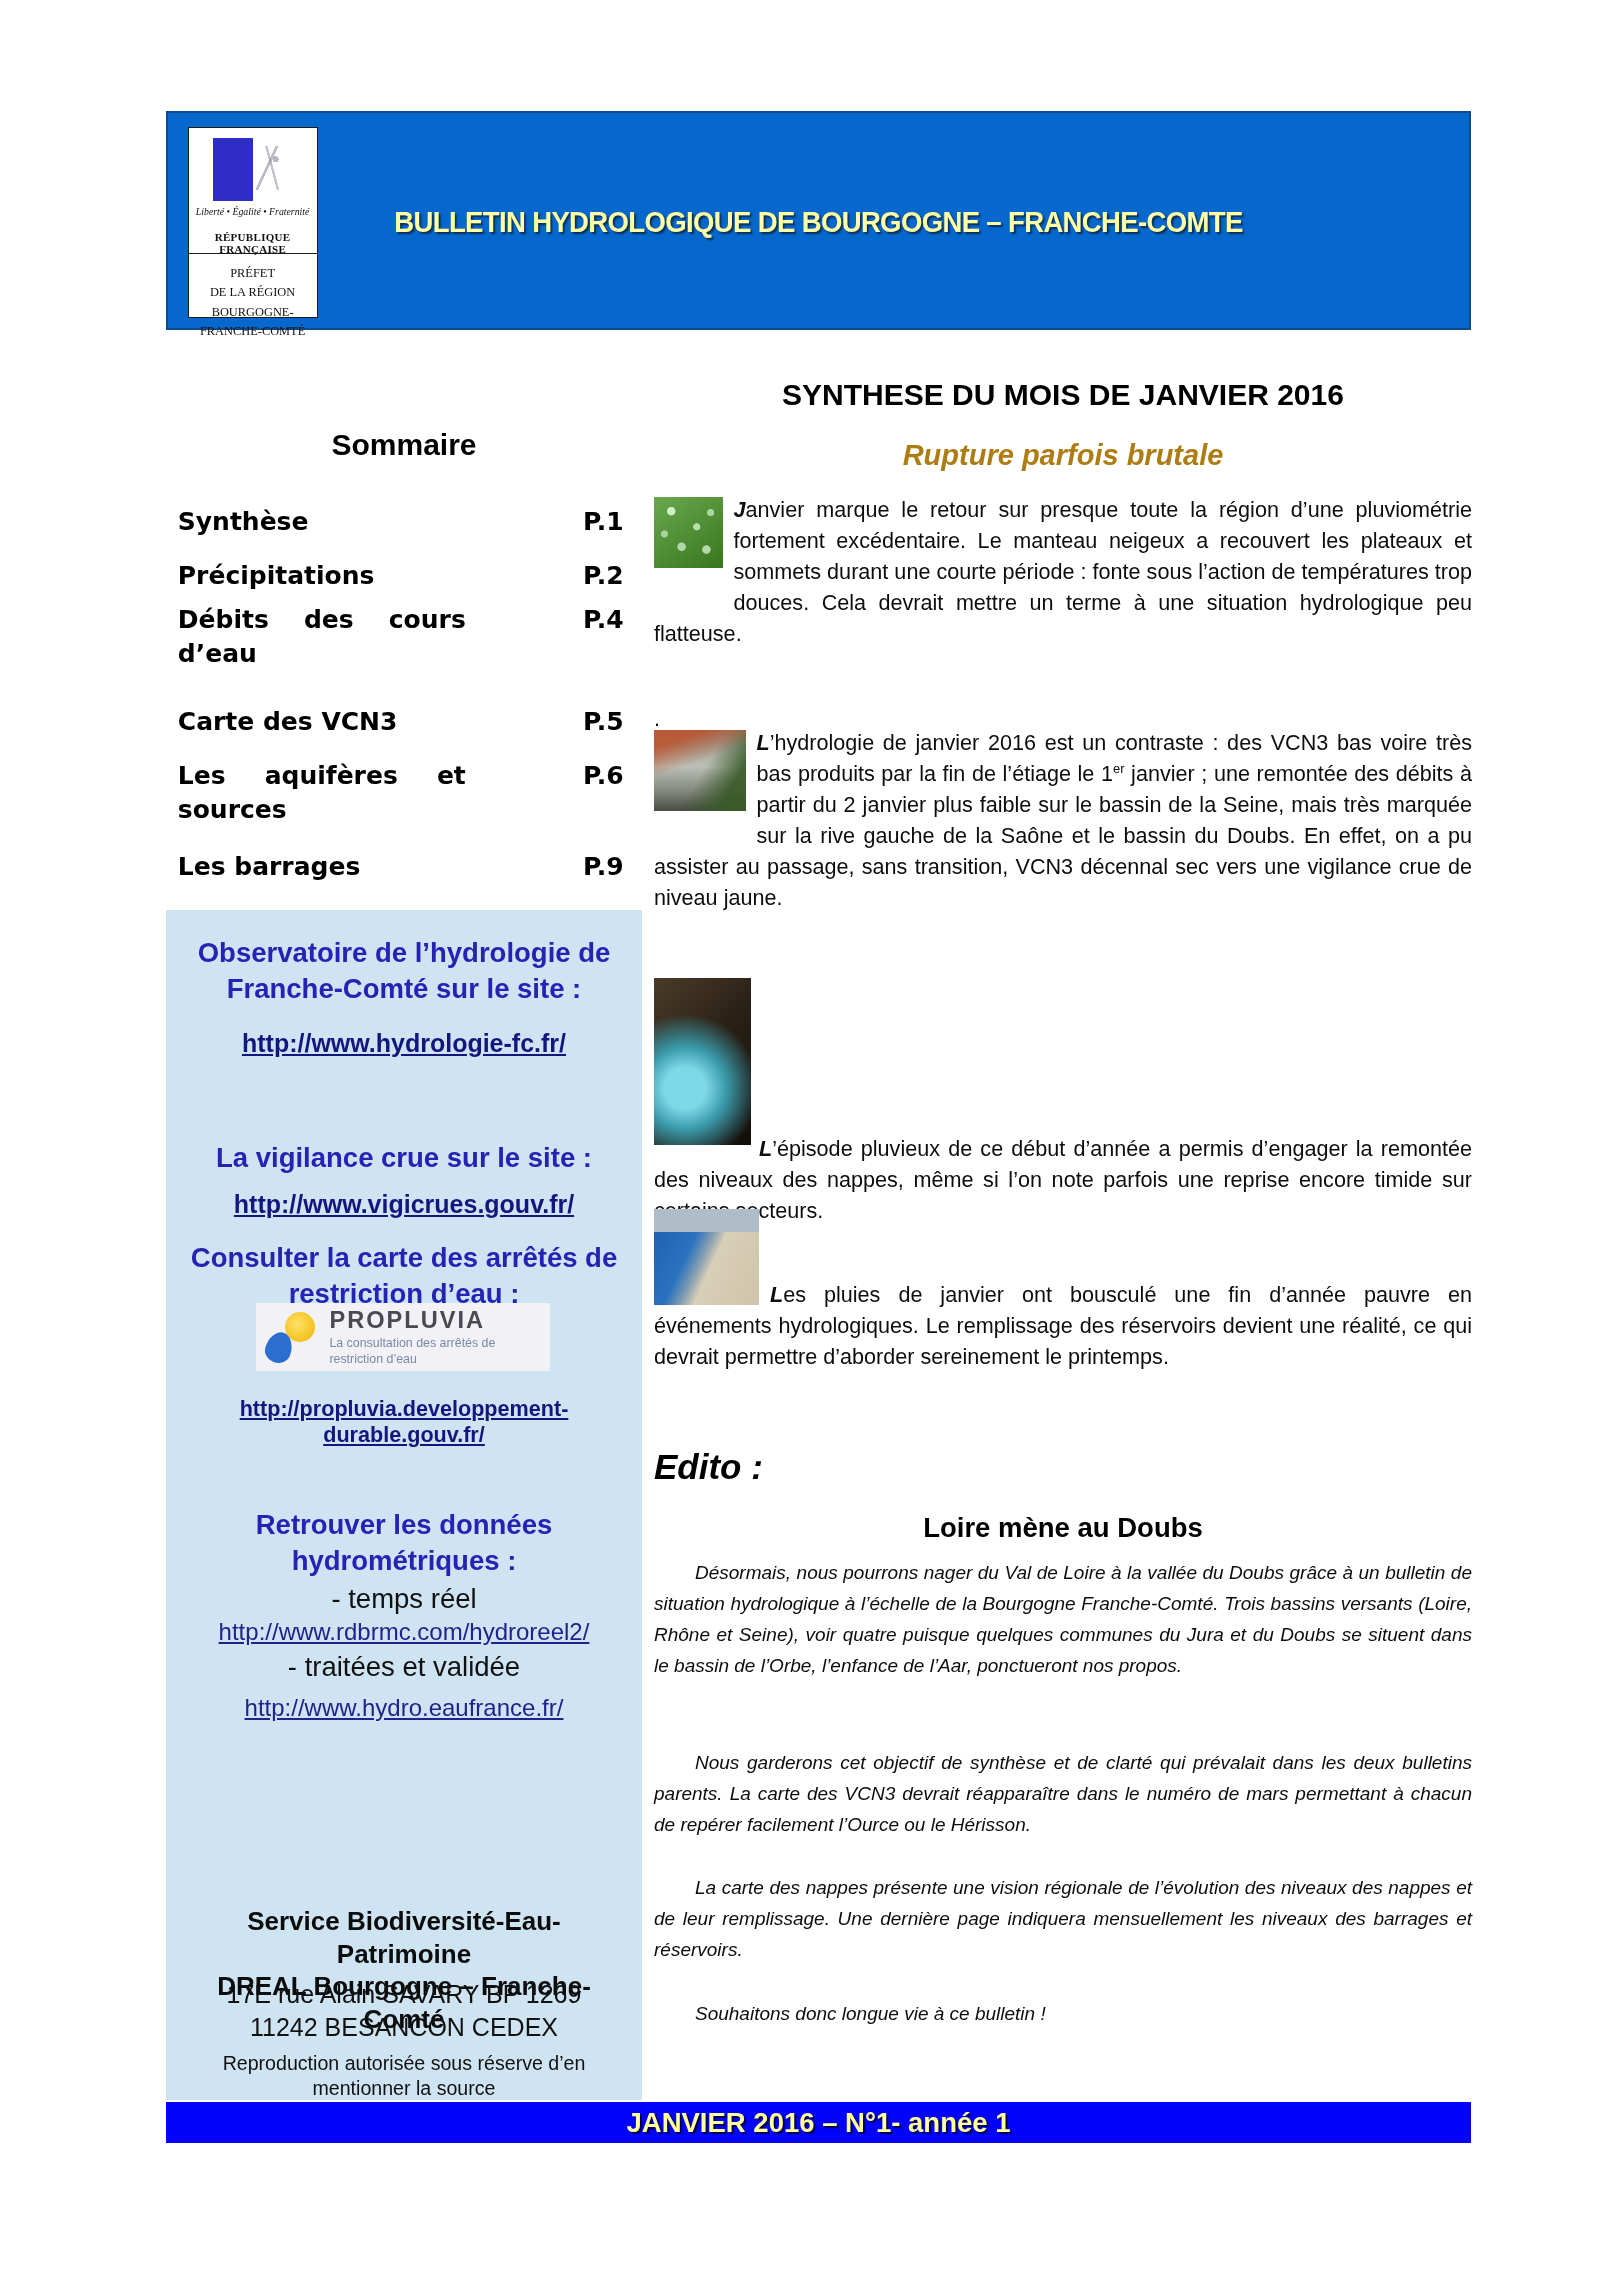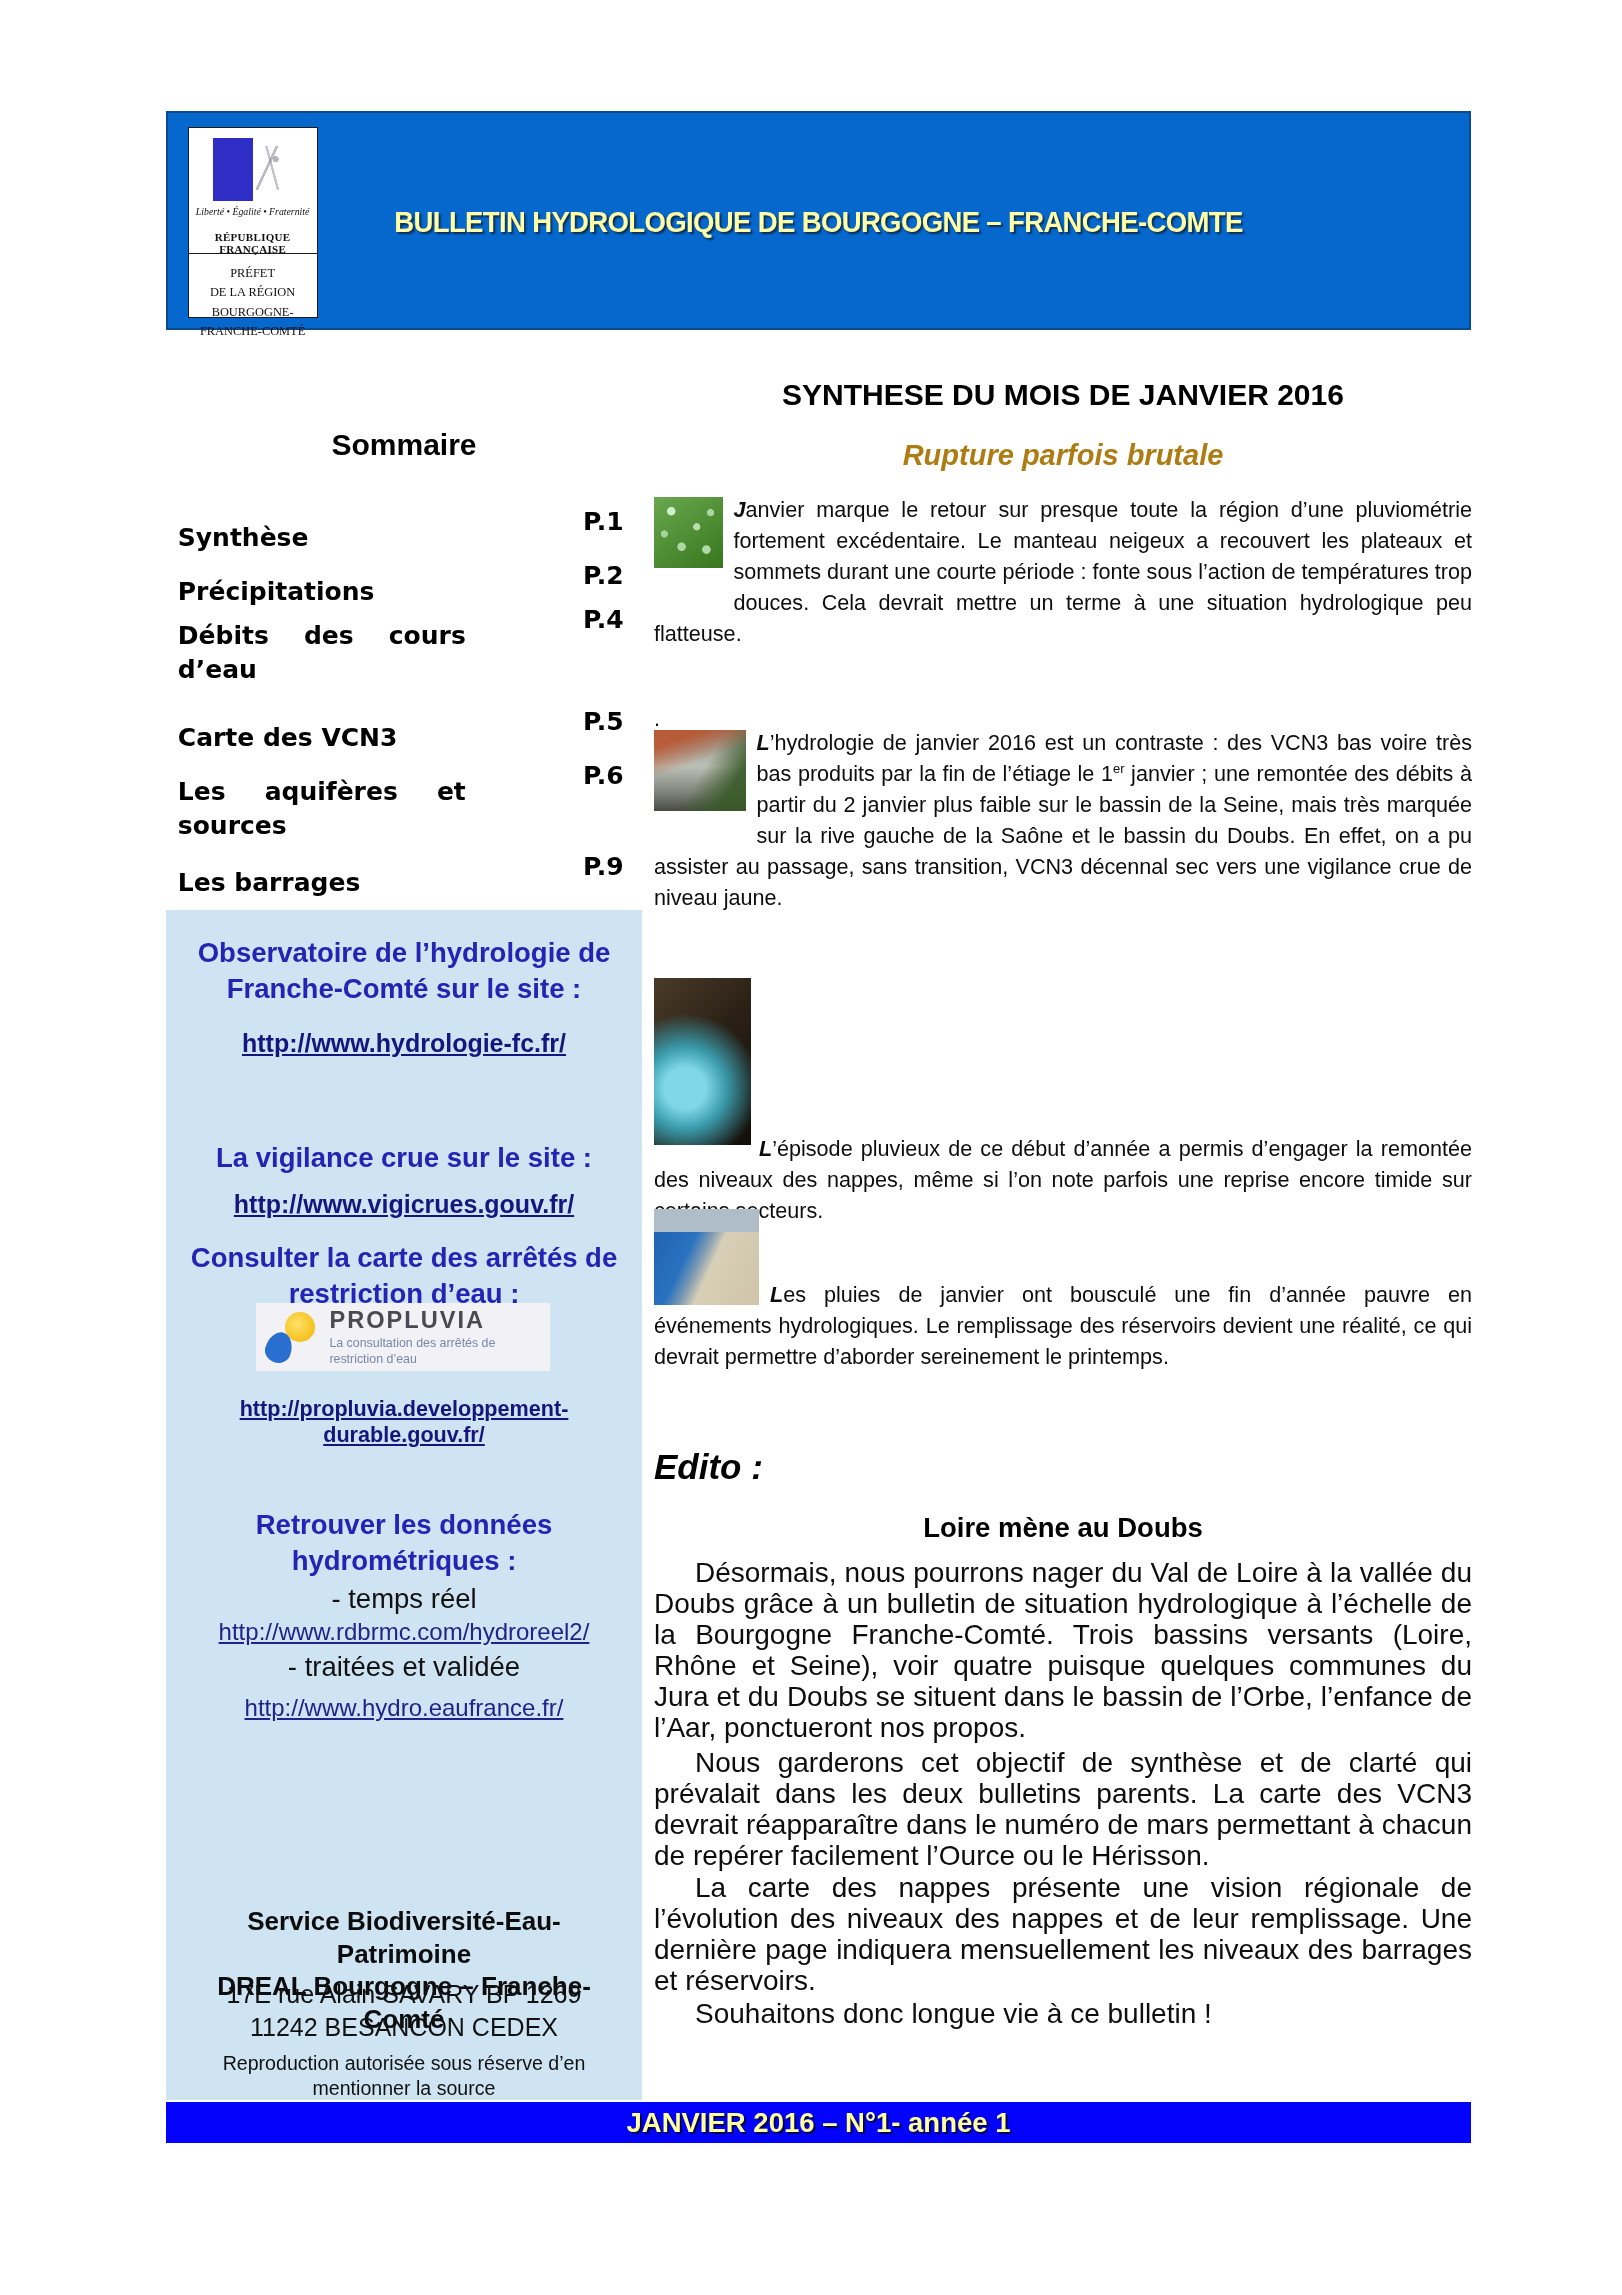--- a/index.html
+++ b/index.html
@@ -31,21 +31,21 @@
                   text-shadow:2px 2px 2px rgba(15,15,15,.65); transform:scaleX(.95); }
 
   
   .toc { position:absolute; left:166px; top:366px; width:476px; height:543px; }
   .toc-heading { position:absolute; top:62px; left:0; right:0; text-align:center;
                  font-size:30px; font-weight:bold; color:#000; }
   .toc-row { position:absolute; left:11.8px; right:18.3px; display:flex;
              justify-content:space-between; align-items:flex-start;
              font-family:"DejaVu Sans", sans-serif; font-weight:bold;
              font-size:25px; line-height:34px; color:#000; }
-  .toc-label { max-width:288px; text-align:justify;margin-top:16px; }
+  .toc-label { max-width:288px; text-align:justify; }
   .toc-page { white-space:nowrap; }
 
   
   .sidebar { position:absolute; left:166px; top:910px; width:476px; height:1190px;
              background:#cfe4f2; }
   .sb { position:absolute; left:14.4px; right:14.4px; text-align:center; }
   .sb-h { color:#2323b4; font-weight:bold; font-size:27.5px; line-height:1.3; }
   .sb-link { display:inline-block; color:#15157e; font-weight:bold; font-size:25px;
              text-decoration:underline; }
   .sb-link.small { font-size:21.6px; }
@@ -98,22 +98,22 @@
   #img-dam { position:absolute; left:0; top:843px; width:105px; height:96px;
       background:
         linear-gradient(180deg, #aebdc8 0%, #aebdc8 24%, rgba(0,0,0,0) 24%),
         linear-gradient(115deg, #1d5fae 0%, #2a72c0 36%, rgba(0,0,0,0) 56%),
         linear-gradient(115deg, rgba(0,0,0,0) 46%, #d8cfb8 56%, #cfc4a8 100%),
         linear-gradient(180deg, #c9bfa6, #c9bfa6); }
   .edito-h { position:absolute; top:1081px; left:0; font-size:35px; font-weight:bold;
              font-style:italic; color:#000; }
   .edito-sub { position:absolute; top:1146px; left:0; right:0; text-align:center;
                font-size:27.5px; font-weight:bold; color:#000; }
-  .ep { position:absolute; left:0; width:818px; font-size:28px; line-height:31px;
-        text-align:justify; text-indent:41px; color:#0d0d0d; }
+  .ep { position:absolute; left:0; width:818px; font-size:19px; line-height:31px;
+        text-align:justify; text-indent:41px; color:#0d0d0d;font-style:italic; }
 
   
   .footer { position:absolute; left:166px; top:2102px; width:1305px; height:41px;
             background:#0303fb; text-align:center; }
   .footer-text { font-size:27.5px; font-weight:bold; color:#ffff9e; line-height:41px;
                  text-shadow:2px 2px 1.3px rgba(0,0,40,.85); }
 </style>
 </head>
 <body>
 

